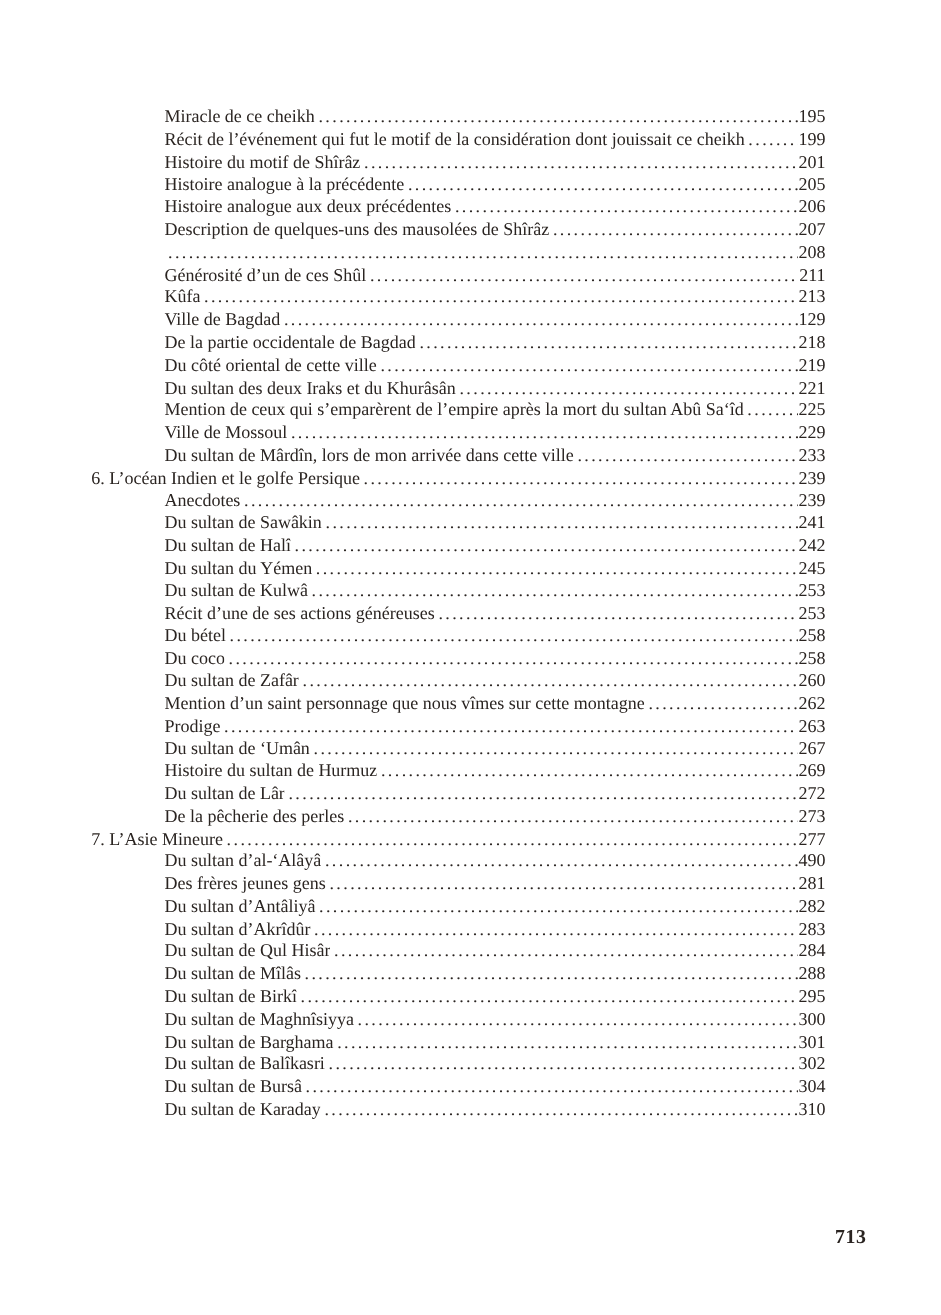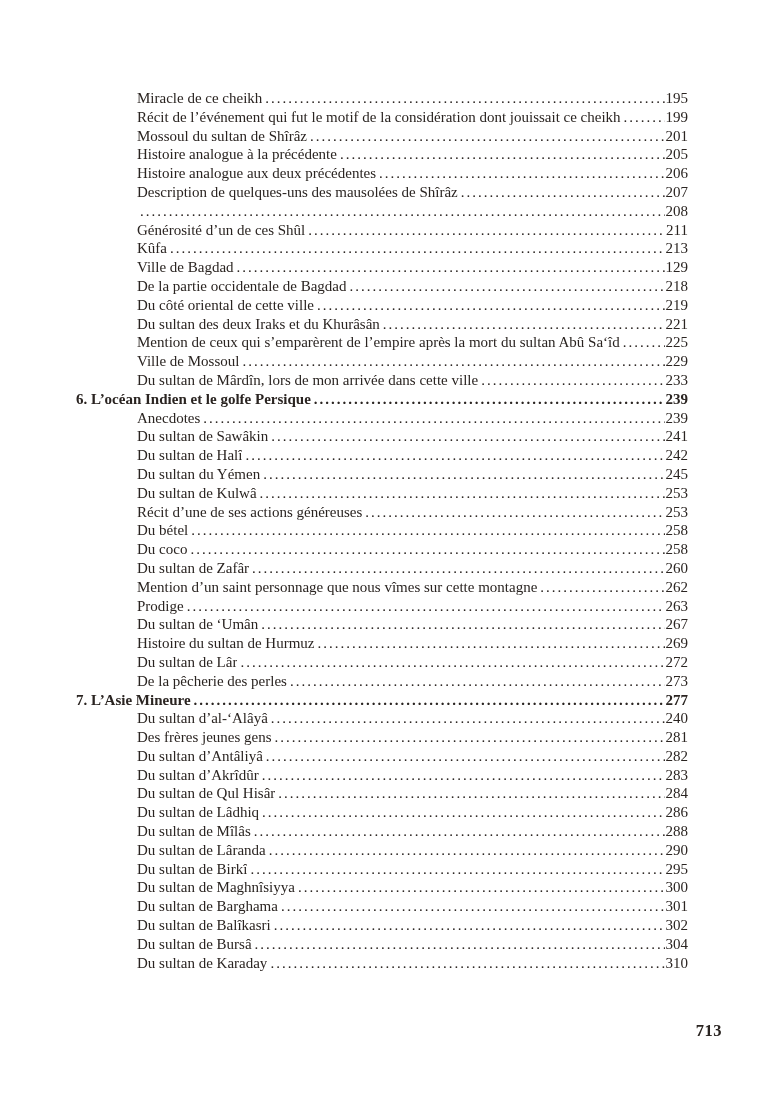--- a/index.html
+++ b/index.html
@@ -20,21 +20,21 @@
   }
   .row {
     display: flex;
     align-items: baseline;
     line-height: 18.8px;
     height: 18.8px;
     font-size: 15px;
     white-space: nowrap;
   }
   .row.l1 { padding-left: 61px; }
-  .row.l0 { font-weight: 700; }
+  .row.l0 { font-weight: 400; }
   .label {
     flex: 0 1 auto;
     overflow: hidden;
     white-space: nowrap;
   }
   .u {
     text-underline-offset: 2px;
   }
   .leader {
     flex: 1 1 0;
@@ -66,21 +66,21 @@
       <span class="label">Miracle de ce cheikh</span>
       <span class="leader"></span>
       <span class="pg">195</span>
     </div>
     <div class="row l1">
       <span class="label">Récit de l’événement qui fut le motif de la considération dont jouissait ce cheikh</span>
       <span class="leader"></span>
       <span class="pg">199</span>
     </div>
     <div class="row l1">
-      <span class="label">Mossoul du sultan de Shîrâz</span>
+      <span class="label">Histoire du motif de Shîrâz</span>
       <span class="leader"></span>
       <span class="pg">201</span>
     </div>
     <div class="row l1">
       <span class="label">Histoire analogue à la précédente</span>
       <span class="leader"></span>
       <span class="pg">205</span>
     </div>
     <div class="row l1">
       <span class="label">Histoire analogue aux deux précédentes</span>
@@ -222,21 +222,21 @@
       <span class="pg">273</span>
     </div>
     <div class="row l0">
       <span class="label">7. L’Asie Mineure</span>
       <span class="leader"></span>
       <span class="pg">277</span>
     </div>
     <div class="row l1">
       <span class="label">Du sultan d’al-‘Alâyâ</span>
       <span class="leader"></span>
-      <span class="pg">240</span>
+      <span class="pg">490</span>
     </div>
     <div class="row l1">
       <span class="label">Des frères jeunes gens</span>
       <span class="leader"></span>
       <span class="pg">281</span>
     </div>
     <div class="row l1">
       <span class="label">Du sultan d’An<span class="u">tâ</span>liyâ</span>
       <span class="leader"></span>
       <span class="pg">282</span>
@@ -245,33 +245,23 @@
       <span class="label">Du sultan d’Akrîdûr</span>
       <span class="leader"></span>
       <span class="pg">283</span>
     </div>
     <div class="row l1">
       <span class="label">Du sultan de Qul <span class="u">His</span>âr</span>
       <span class="leader"></span>
       <span class="pg">284</span>
     </div>
     <div class="row l1">
-      <span class="label">Du sultan de Lâdhiq</span>
-      <span class="leader"></span>
-      <span class="pg">286</span>
-    </div>
-    <div class="row l1">
       <span class="label">Du sultan de Mîlâs</span>
       <span class="leader"></span>
       <span class="pg">288</span>
-    </div>
-    <div class="row l1">
-      <span class="label">Du sultan de Lâranda</span>
-      <span class="leader"></span>
-      <span class="pg">290</span>
     </div>
     <div class="row l1">
       <span class="label">Du sultan de Birkî</span>
       <span class="leader"></span>
       <span class="pg">295</span>
     </div>
     <div class="row l1">
       <span class="label">Du sultan de Maghnîsiyya</span>
       <span class="leader"></span>
       <span class="pg">300</span>

